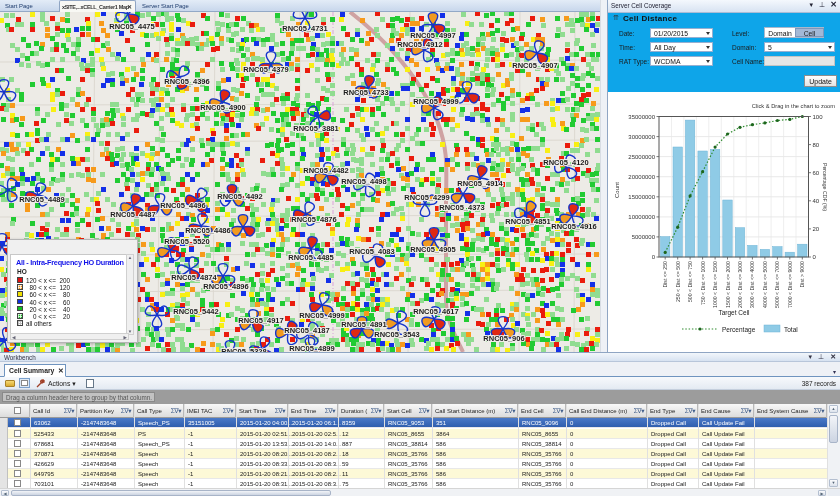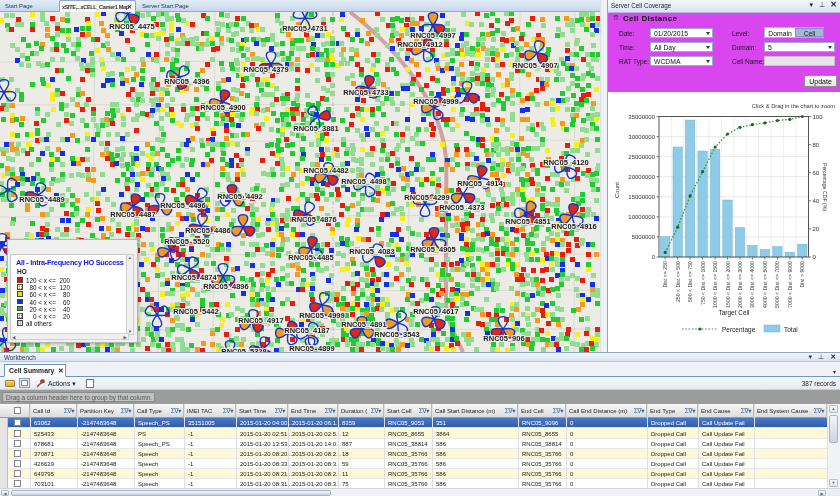--- a/index.html
+++ b/index.html
@@ -27,21 +27,21 @@
 #legend .lsa { position:absolute; font-size:4.5px; color:#667; width:100%; text-align:center; }
 #legend .hsb .lsa { width:auto; top:0.5px; }
 .hat { background-image:linear-gradient(90deg,rgba(255,255,255,.8) 1px,transparent 1px),linear-gradient(rgba(255,255,255,.8) 1px,transparent 1px) !important; background-size:2.2px 2.2px !important; }
 
 
 #vsplit { left:600px; top:0; width:7px; height:352px; background:#eef1f6; border-left:1px solid #d8dde4; }
 
 
 #rpanel { left:607px; top:0; width:233px; height:352px; background:#fff; border-left:1px solid #8fa5c3; }
 #rphead { position:absolute; left:0; top:0; width:233px; height:13px; background:linear-gradient(#f4f8fd,#d8e3f2); border-bottom:1px solid #aabcd6; font-size:6.3px; color:#223; padding:2px 0 0 3px; }
-#rpform { position:absolute; left:0; top:13px; width:233px; height:79px; background:#d946ef; }
+#rpform { position:absolute; left:0; top:13px; width:233px; height:79px; background:#0ea5e9; }
 #rpform .lbl { position:absolute; font-size:6.5px; color:#1a1a1a; }
 #rpform .fld { position:absolute; height:10px; background:#fff; border:1px solid #96afd0; font-size:6.8px; color:#111; padding:1px 0 0 3px; }
 #rpform .arr { position:absolute; right:2px; top:3px; width:0; height:0; border-left:2.5px solid transparent; border-right:2.5px solid transparent; border-top:3.5px solid #333; }
 .cdhead { position:absolute; left:15px; top:1px; font-size:8px; font-weight:bold; letter-spacing:0.3px; color:#111; }
 .chev { position:absolute; left:5px; top:1px; font-size:7px; color:#333; }
 #updbtn { position:absolute; left:196px; top:62px; width:33px; height:12px; background:linear-gradient(#fefefe,#e3e3e3); border:1px solid #8e8e8e; font-size:7px; text-align:center; padding-top:2px; color:#111; }
 #clickdrag { position:absolute; right:5px; top:103px; font-size:5.7px; color:#333; }
 .t55 { font-size:5.2px; fill:#333; font-family:"Liberation Sans",sans-serif; }
 .t6 { font-size:6px; fill:#333; font-family:"Liberation Sans",sans-serif; }
 .t65 { font-size:6.5px; fill:#222; font-family:"Liberation Sans",sans-serif; }
@@ -3723,21 +3723,21 @@
       <text x="397" y="337" class="sl">RNC05_3543</text>
       <text x="436" y="314" class="sl">RNC05_4617</text>
       <text x="504" y="341" class="sl">RNC05_906</text>
       <text x="307" y="333" class="sl">RNC05_4187</text>
       <text x="312" y="351" class="sl">RNC05_4899</text>
 </svg>
 </div>
 
 <div class="abs" id="legend">
   <div class="content">
-    <div class="ttl">All - Intra-Frequency HO Success</div>
+    <div class="ttl">All - Intra-Frequency HO Duration</div>
     <div class="ho">HO</div>
     <div class="sq" style="top:22px;background:#e01010"></div>
       <div class="it" style="top:22px;left:15px">120 &lt; x &lt;=  200</div>
     <div class="sq hat" style="top:29.2px;background-color:#f09010"></div>
       <div class="it" style="top:29.2px;left:15px">  80 &lt; x &lt;=  120</div>
     <div class="sq" style="top:36.4px;background:#f0e000"></div>
       <div class="it" style="top:36.4px;left:15px">  60 &lt; x &lt;=    80</div>
     <div class="sq" style="top:43.6px;background:#1030e0"></div>
       <div class="it" style="top:43.6px;left:15px">  40 &lt; x &lt;=    60</div>
     <div class="sq" style="top:50.8px;background:#10c020"></div>

